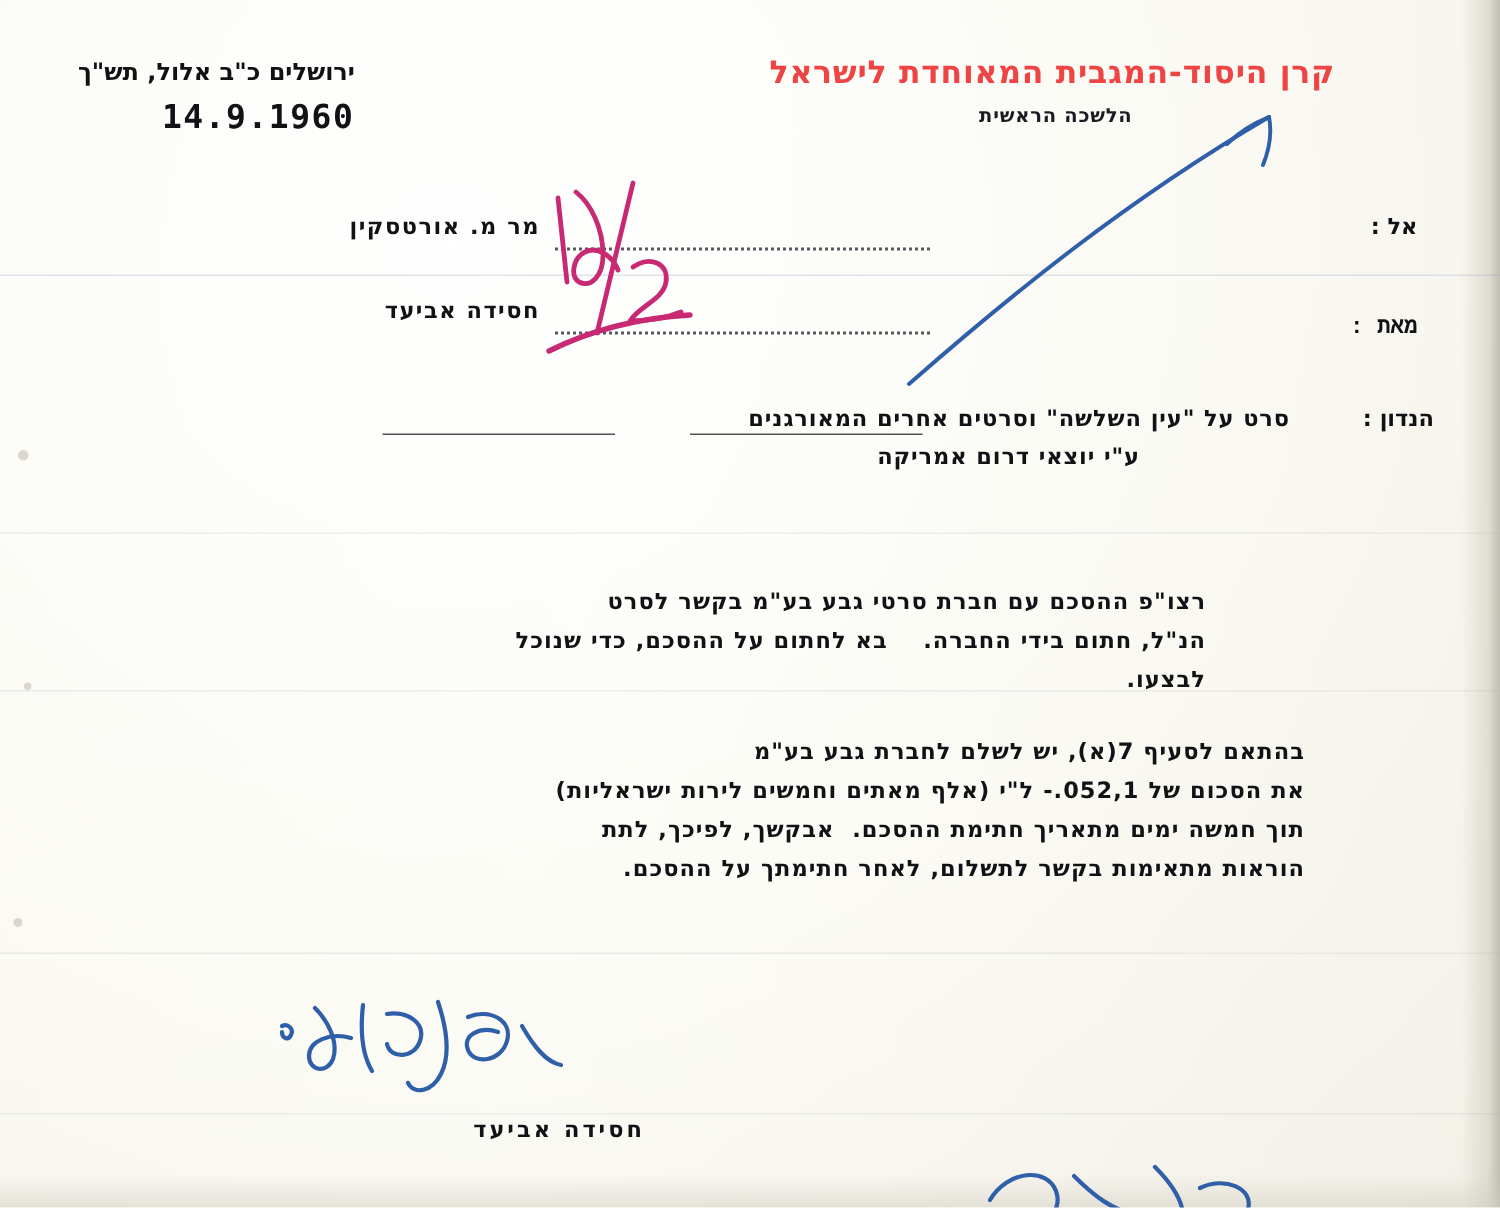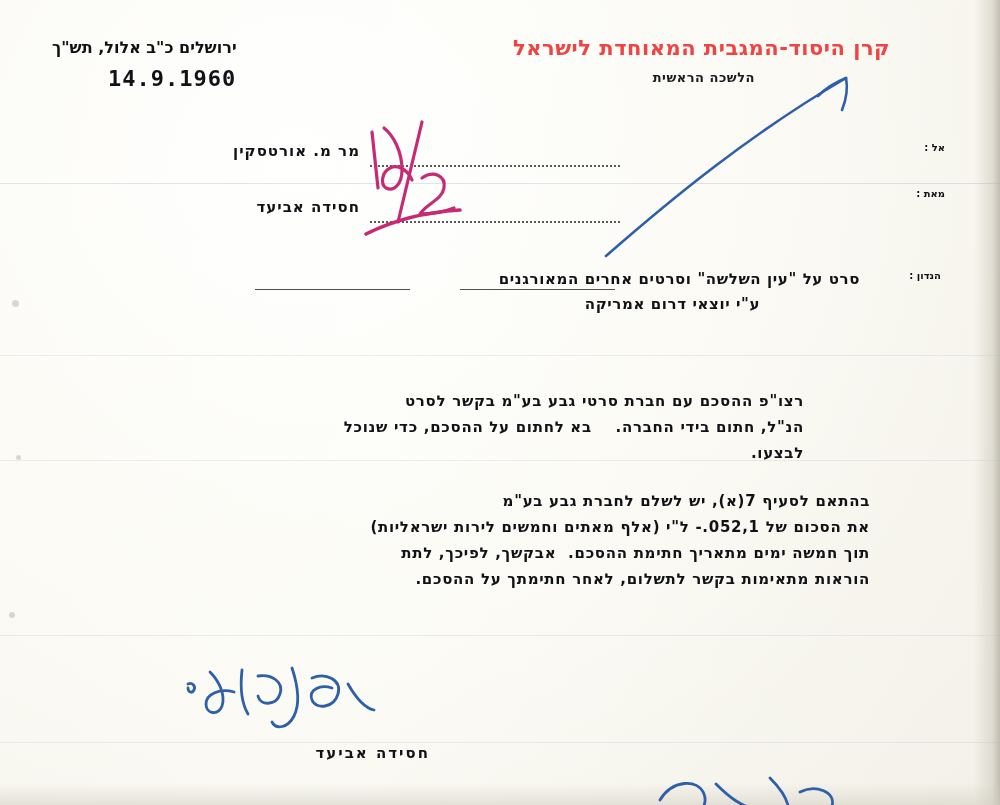--- a/index.html
+++ b/index.html
@@ -108,21 +108,21 @@
     font-size: 22px;
     font-weight: bold;
     font-family: "DejaVu Sans Mono", monospace;
     color: #101216;
     letter-spacing: 1px;
   }
 
   
   .field-label {
     position: absolute;
-    font-size: 10px;
+    font-size: 15px;
     font-weight: bold;
     color: #101216;
   }
   .field-value {
     position: absolute;
     font-size: 15px;
     font-weight: bold;
     color: #101216;
     letter-spacing: 1px;
     text-align: right;
@@ -131,25 +131,25 @@
     position: absolute;
     height: 0;
     border-bottom: 2px dotted #3a3d44;
     opacity: 0.85;
   }
 
   #label-to      { top: 142px; right: 55px; }
   #value-to      { top: 142px; right: 640px; }
   #rule-to       { top: 165px; right: 380px; width: 250px; }
 
-  #label-from    { top: 188px; right: 55px; }
+  #label-from    { top: 210px; right: 55px; font-family: Liberation Mono, monospace; }
   #value-from    { top: 198px; right: 640px; }
   #rule-from     { top: 221px; right: 380px; width: 250px; }
 
-  #label-subject { top: 270px; right: 59px; }
+  #label-subject { top: 270px; right: 44px; }
   #subject-line1 {
     position: absolute;
     top: 270px;
     right: 140px;
     font-size: 15px;
     font-weight: bold;
     letter-spacing: 0.6px;
     color: #101216;
   }
   #subject-line2 {

